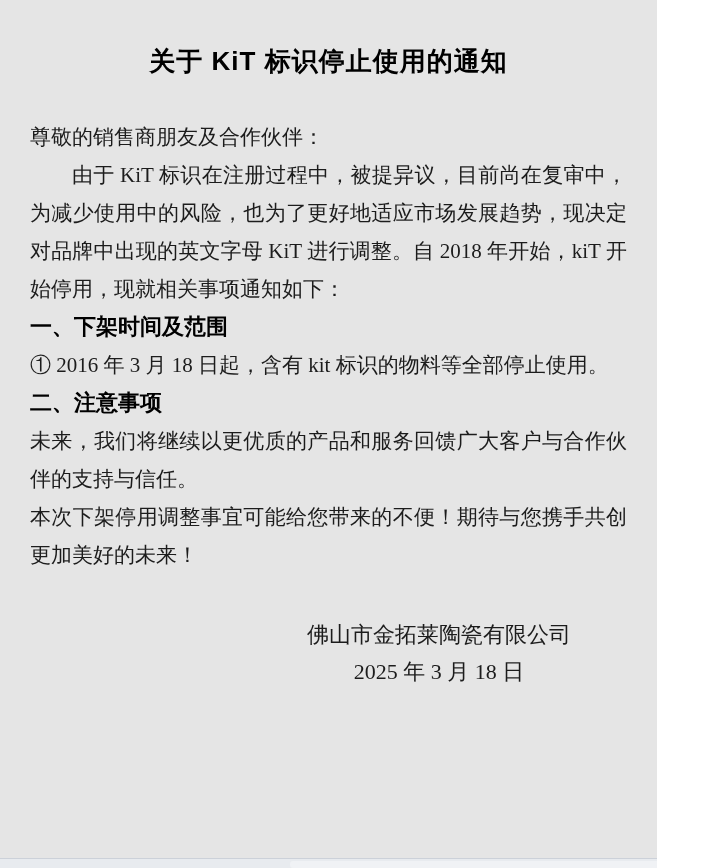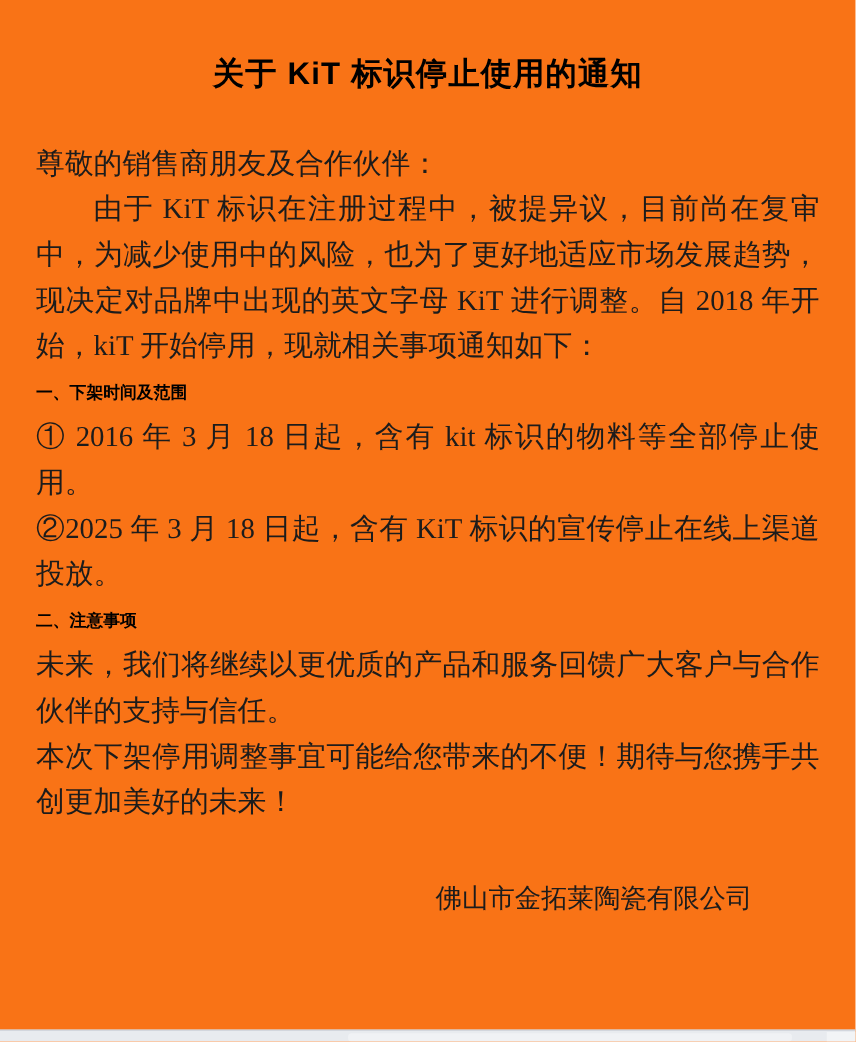--- a/index.html
+++ b/index.html
@@ -2,56 +2,56 @@
 <html><head>
 <meta charset="utf-8">
 <style>
   html, body {
     margin: 0;
     padding: 0;
     background: #ffffff;
   }
   .page {
     position: relative;
-    width: 713px;
+    width: 657px;
     height: 868px;
-    background: #f97316;
+    background: #e5e5e5;
     overflow: hidden;
     font-family: "Liberation Serif", "DejaVu Serif", serif;
     color: #1c1c1c;
   }
   .content {
     padding: 0 30px;
   }
   .doc-title {
     font-family: "Liberation Sans", "DejaVu Sans", sans-serif;
     font-weight: bold;
     font-size: 26px;
     line-height: 34px;
     text-align: center;
     color: #000000;
     margin: 44px 0 0 0;
     letter-spacing: 1px;
   }
   .body-text {
-    font-size: 24px;
+    font-size: 21px;
     line-height: 38px;
     text-align: justify;
     margin: 0;
   }
   .salutation {
     margin-top: 40px;
   }
   .indent {
     text-indent: 2em;
   }
   .section-heading {
     font-family: "Liberation Sans", "DejaVu Sans", sans-serif;
     font-weight: bold;
-    font-size: 14px;
+    font-size: 22px;
     line-height: 38px;
     color: #000000;
     margin: 0;
   }
   .signature-block {
     margin-top: 42px;
     text-align: right;
     padding-right: 56px;
   }
   .signature-inner {
@@ -101,33 +101,33 @@
     <h1 class="doc-title">关于 KiT 标识停止使用的通知</h1>
 
     <p class="body-text salutation">尊敬的销售商朋友及合作伙伴：</p>
 
     <p class="body-text indent">由于 KiT 标识在注册过程中，被提异议，目前尚在复审中，为减少使用中的风险，也为了更好地适应市场发展趋势，现决定对品牌中出现的英文字母 KiT 进行调整。自 2018 年开始，kiT 开始停用，现就相关事项通知如下：</p>
 
     <p class="section-heading">一、下架时间及范围</p>
 
     <p class="body-text">① 2016 年 3 月 18 日起，含有 kit 标识的物料等全部停止使用。</p>
 
-    <p class="body-text">②2025 年 3 月 18 日起，含有 KiT 标识的宣传停止在线上渠道投放。</p>
 
     <p class="section-heading">二、注意事项</p>
 
 
 
     <p class="body-text">未来，我们将继续以更优质的产品和服务回馈广大客户与合作伙伴的支持与信任。</p>
 
     <p class="body-text">本次下架停用调整事宜可能给您带来的不便！期待与您携手共创更加美好的未来！</p>
 
     <div class="signature-block">
       <div class="signature-inner">
         <p class="signature-company">佛山市金拓莱陶瓷有限公司</p>
+        <p class="signature-date">2025 年 3 月 18 日</p>
       </div>
     </div>
 
   </div>
 
   <div class="hscrollbar">
     <div class="hscrollbar-thumb"></div>
     <div class="hscrollbar-corner"></div>
   </div>
 </div>

